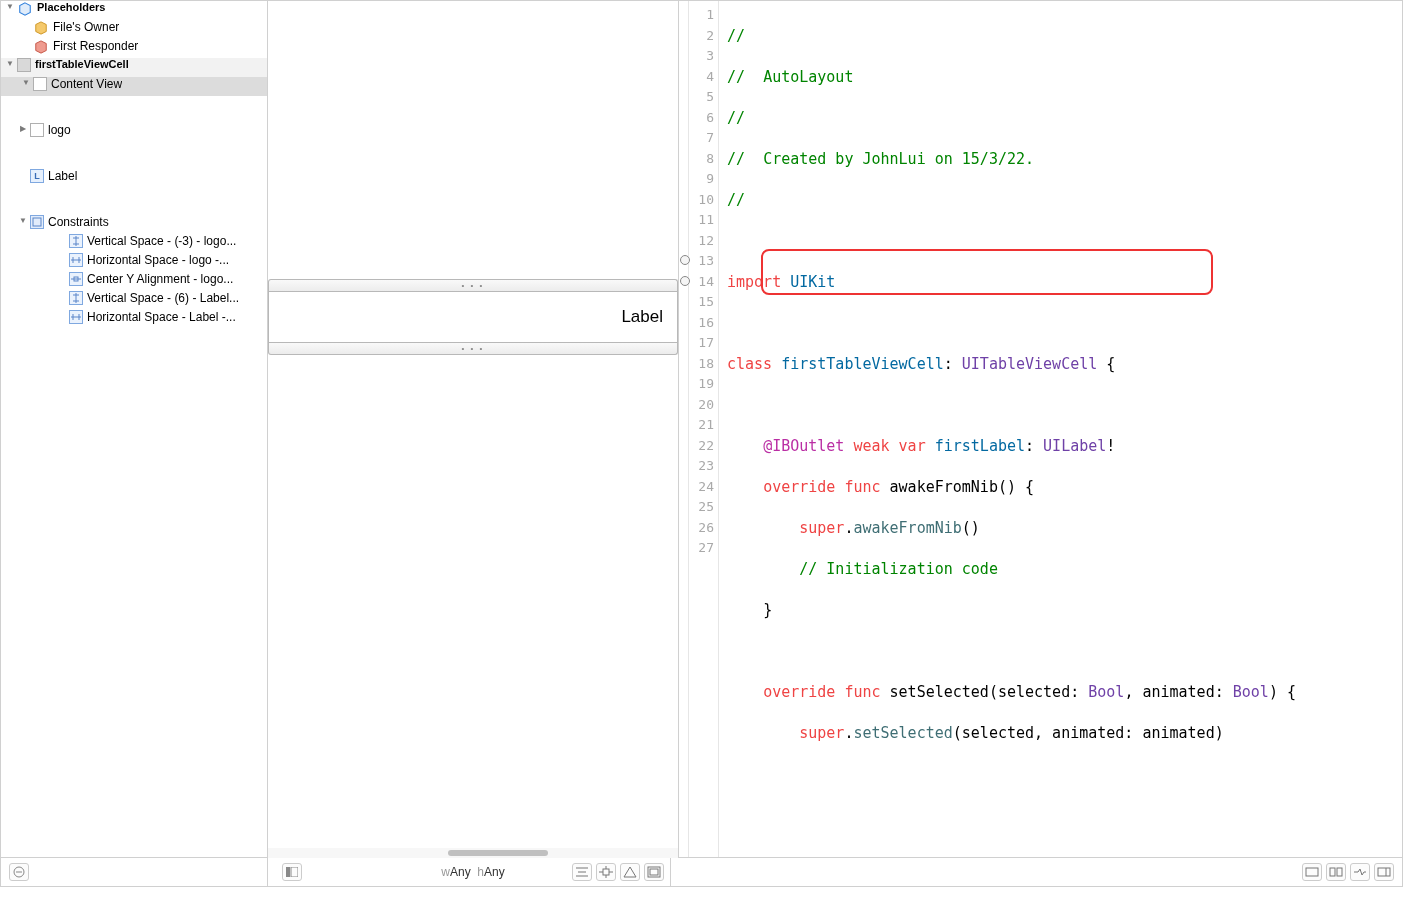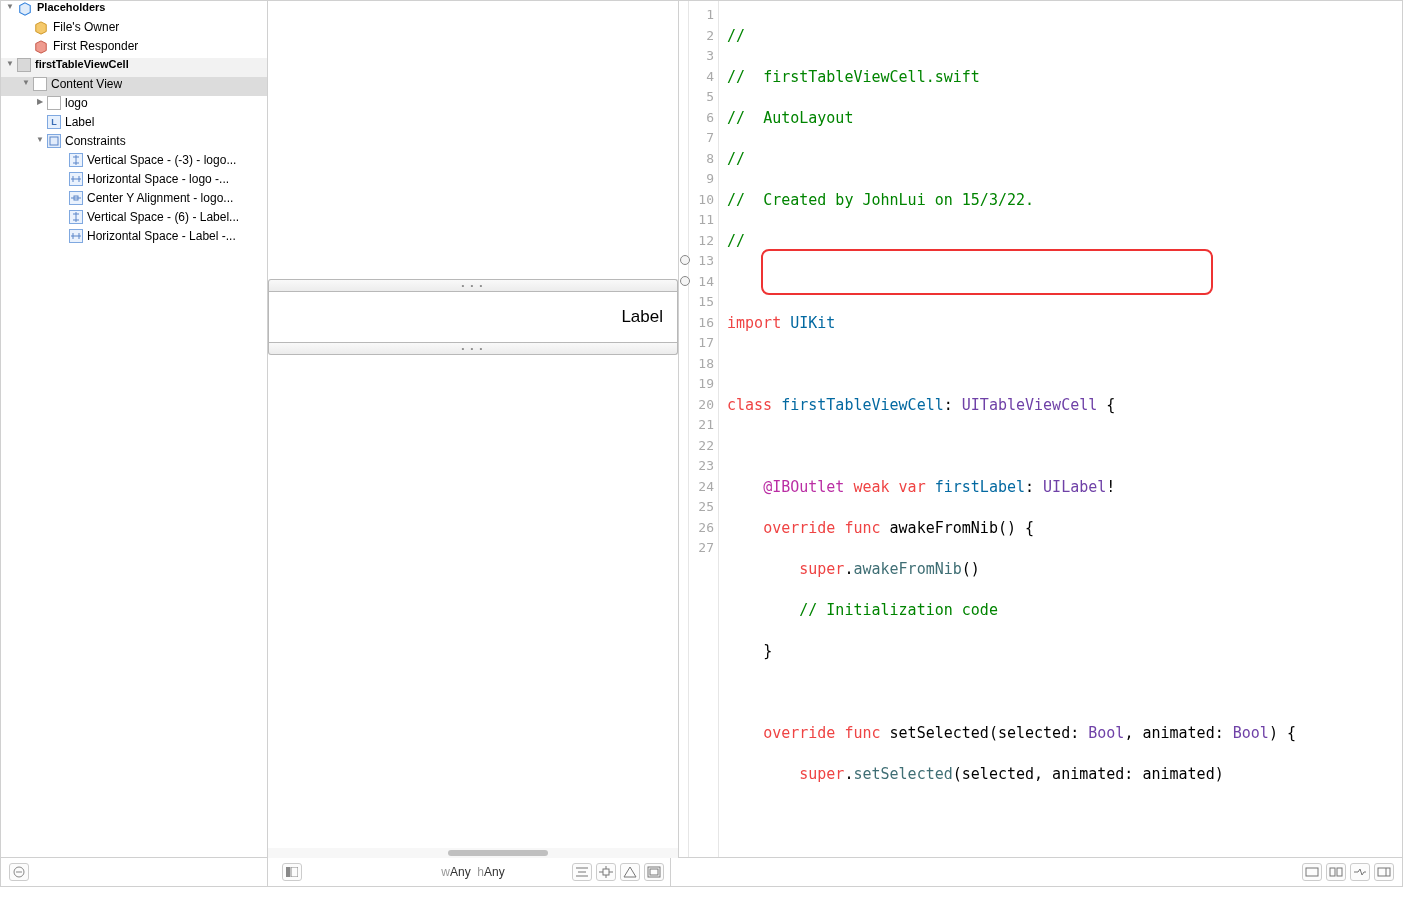--- a/index.html
+++ b/index.html
@@ -11,21 +11,21 @@
 .outline { width: 267px; border-right: 1px solid #d0d0d0; background: #fff; overflow-y: auto; }
 .outline-row { display: flex; align-items: flex-start; height: 19px; padding-left: 4px; cursor: default; white-space: nowrap; overflow: hidden; text-overflow: ellipsis; }
 .outline-row.selected { background: #dcdcdc; }
 .outline-row.header { font-weight: bold; font-size: 11px; }
 .disclosure { width: 10px; height: 10px; display: inline-flex; align-items: center; justify-content: center; margin-right: 2px; font-size: 8px; color: #7a7a7a; cursor: pointer; }
 .disclosure.open::before { content: "▼"; }
 .disclosure.closed::before { content: "▶"; }
 .disclosure.none { visibility: hidden; }
 .o-icon { width: 16px; height: 16px; margin-right: 4px; display: inline-flex; align-items: center; justify-content: center; font-size: 10px; flex-shrink: 0; }
 .ind1 { padding-left: 20px; }
-.ind2 { padding-left: 34px; }
+.ind2 { padding-left: 17px; margin-top: 27px; }
 .ind3 { padding-left: 56px; }
 .outline-row span.txt { overflow: hidden; text-overflow: ellipsis; white-space: nowrap; }
 
 
 .canvas { flex: 1; position: relative; background: #fff; border-right: 1px solid #d0d0d0; }
 .cell-canvas { position: absolute; top: 278px; left: 0; right: 0; }
 .cell-top-bar { height: 12px; background: linear-gradient(#f9f9f9,#ececec); border: 1px solid #b8b8b8; border-bottom: none; border-radius: 3px 3px 0 0; display: flex; justify-content: center; align-items: center; font-size: 8px; color: #888; }
 .cell-body { height: 52px; background: #fff; border: 1px solid #b8b8b8; display: flex; align-items: center; justify-content: flex-end; padding-right: 14px; }
 .cell-body .label { font-size: 17px; color: #000; }
 .cell-bottom-bar { height: 12px; background: linear-gradient(#f9f9f9,#ececec); border: 1px solid #b8b8b8; border-top: none; border-radius: 0 0 3px 3px; display: flex; justify-content: center; align-items: center; font-size: 8px; color: #888; }
@@ -222,21 +222,20 @@
         <div class="ln">21</div>
         <div class="ln">22</div>
         <div class="ln">23</div>
         <div class="ln">24</div>
         <div class="ln">25</div>
         <div class="ln">26</div>
         <div class="ln">27</div>
     </div>
     <div class="code-area">
 <div class="ln"><span class="comment">//</span></div>
-<div class="ln"><span class="comment">//  </span><span class="comment">firstTableViewCell.swift</span></div>
 <div class="ln"><span class="comment">//  </span><span class="comment">AutoLayout</span></div>
 <div class="ln"><span class="comment">//</span></div>
 <div class="ln"><span class="comment">//  </span><span class="comment">Created by JohnLui on 15/3/22.</span></div>
 <div class="ln"><span class="comment">//</span></div>
 <div class="ln"></div>
 <div class="ln"><span class="keyword">import</span> <span class="ident">UIKit</span></div>
 <div class="ln"></div>
 <div class="ln"><span class="keyword">class</span> <span class="ident">firstTableViewCell</span><span>: </span><span class="type">UITableViewCell</span><span> {</span></div>
 <div class="ln"></div>
 <div class="ln">    <span class="attr">@IBOutlet</span> <span class="keyword">weak</span> <span class="keyword">var</span> <span class="ident">firstLabel</span>: <span class="type">UILabel</span><span>!</span></div>

